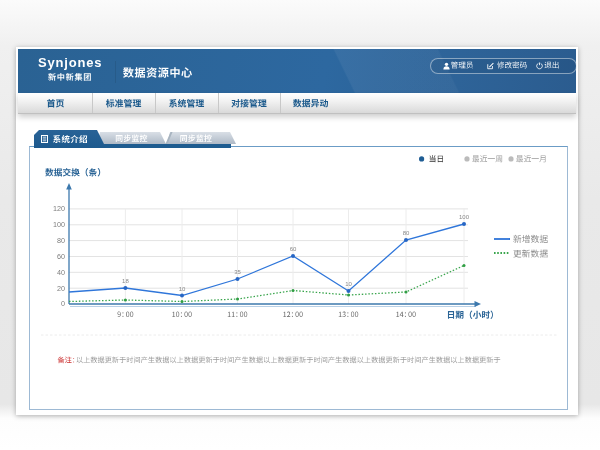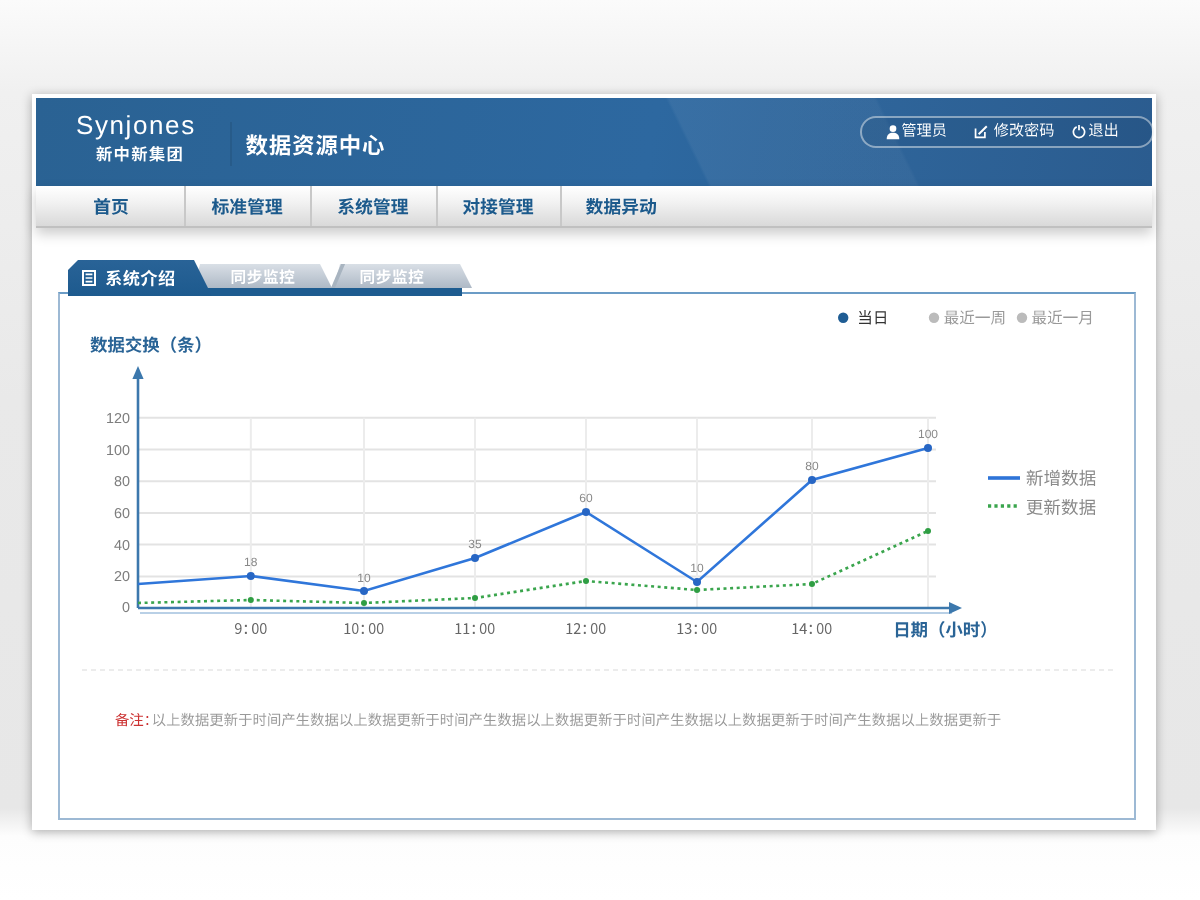--- a/index.html
+++ b/index.html
@@ -2,21 +2,21 @@
 <html><head>
 <meta charset="utf-8">
 <style>
 * { margin:0; padding:0; box-sizing:border-box; }
 html,body { width:600px; height:450px; overflow:hidden; font-family:"Liberation Sans",sans-serif; }
 body { background: linear-gradient(180deg,#fbfbfb 0px,#f0f0f0 46px,#e9e9e9 200px,#e7e7e7 404px,#fdfdfd 418px,#ffffff 100%); position:relative; }
 .page { position:absolute; left:16px; top:47px; width:562px; height:368px; background:#fff; box-shadow:0 1px 5px rgba(0,0,0,0.30); }
 
 .hdr { position:absolute; left:2px; top:2px; width:558px; height:44px; background:linear-gradient(64deg, rgba(255,255,255,0) 58%, rgba(255,255,255,0.055) 58.3%, rgba(255,255,255,0.055) 76%, rgba(255,255,255,0.02) 76.3%), linear-gradient(100deg,#2a6293 0%,#2d68a0 55%,#27598d 100%); }
 .logo { position:absolute; left:20px; top:7px; color:#fff; }
-.logo .en { font-size:13px; font-weight:normal; letter-spacing:0.8px; line-height:14px; }
+.logo .en { font-size:13px; font-weight:bold; letter-spacing:0.8px; line-height:14px; }
 .hsep { position:absolute; left:97px; top:12px; height:22px; width:1px; background:rgba(0,0,0,0.09); }
 .pill { position:absolute; left:412px; top:9px; width:147px; height:16px; border:1px solid rgba(255,255,255,0.45); border-radius:9px; background:rgba(10,40,70,0.10); color:#fff; font-size:9px; }
 .pill .grp { position:absolute; top:0; height:14px; display:flex; align-items:center; gap:3px; white-space:nowrap; }
 .pill svg { display:block; }
 
 .nav { position:absolute; left:2px; top:46px; width:558px; height:21px; background:linear-gradient(180deg,#ffffff 0%,#f2f2f2 40%,#d9d9d9 100%); border-bottom:1px solid #c0c0c0; box-shadow:0 3px 6px rgba(0,0,0,0.20); display:flex; z-index:3; }
 .nav .it { display:flex; align-items:center; justify-content:center; font-size:9px; font-weight:bold; color:#1c5a8c; position:relative; }
 .nav .it + .it { border-left:1px solid #c8c8c8; }
 .darkbar { position:absolute; left:18px; top:97px; width:197px; height:4px; background:#1e5c90; z-index:4; }
 .tab-active { position:absolute; left:18px; top:83px; width:72px; height:18px; background:linear-gradient(180deg,#296397,#1d5a8e); clip-path:polygon(0 100%, 0 5px, 5px 0, 63px 0, 100% 100%); z-index:5; color:#fff; font-size:9px; font-weight:bold; }

